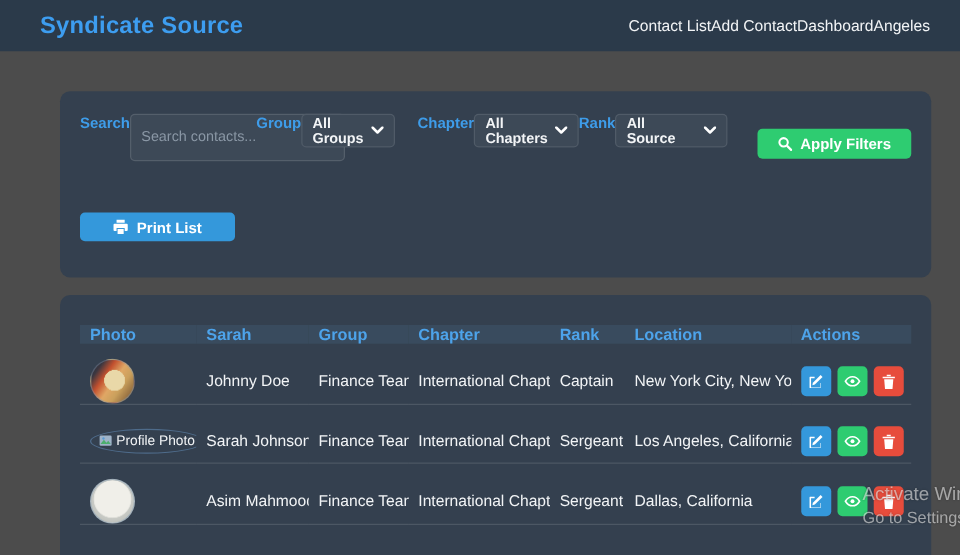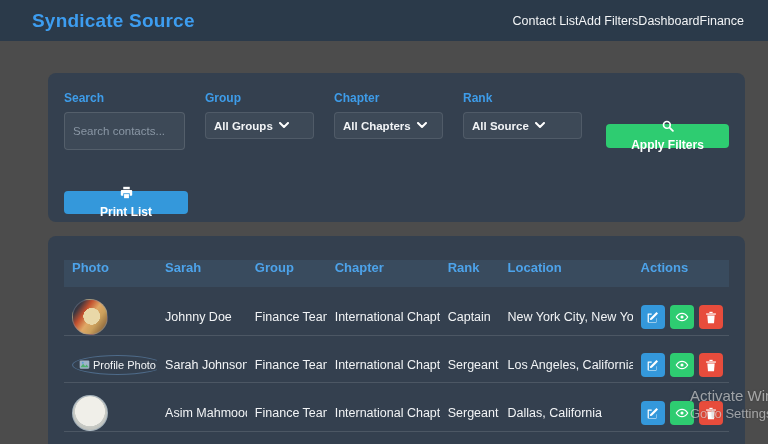--- a/index.html
+++ b/index.html
@@ -39,21 +39,21 @@
   
   .main { padding: 32px 0 0 48px; }
   .card {
     width: 697px;
     background: #34404f;
     border-radius: 8px;
   }
   .filter-card { padding: 18px 16px 29px 16px; height: 149px; }
 
   .filter-row { display: flex; gap: 20px; }
-  .filter-group { display: flex; flex-direction: column; }
+  .filter-group { display: flex; }
   .filter-group label {
     color: #3e9ce9;
     font-size: 12px;
     font-weight: bold;
     margin-bottom: 7px;
   }
   .f-search { width: 121px; }
   .f-group, .f-chapter { width: 109px; }
   .f-rank { width: 119px; }
 
@@ -90,21 +90,20 @@
     border-radius: 4px;
     color: #fff;
     font-size: 12px;
     font-weight: bold;
     display: inline-flex;
     align-items: center;
     justify-content: center;
     gap: 6px;
     cursor: pointer;
     font-family: "Liberation Sans", sans-serif;
-    flex-direction: column;
   }
   .btn-apply {
     background: #2ecc71;
     width: 123px;
     height: 24px;
     align-self: flex-end;
     margin-left: auto;
     margin-bottom: 2px;
   }
   .btn-print {
@@ -121,21 +120,21 @@
     height: 300px;
   }
   table { width: 100%; border-collapse: collapse; table-layout: fixed; }
   thead th {
     background: #394b5e;
     color: #4da3ea;
     font-size: 13px;
     font-weight: bold;
     text-align: left;
     height: 14px;
-    padding: 0 0 12px 8px;
+    padding: 0 0 0 8px;
     margin-top: 16px;
   }
   tbody td {
     color: #f2f4f6;
     font-size: 12.5px;
     height: 47px;
     padding: 12px 0 0 8px;
     border-bottom: 1px solid rgba(255,255,255,0.12);
     white-space: nowrap;
     overflow: hidden;
@@ -191,23 +190,23 @@
   .watermark .wm1 { font-size: 15px; }
   .watermark .wm2 { font-size: 13px; margin-top: 2px; }
 </style>
 </head>
 <body>
 
 <nav class="navbar">
   <div class="brand">Syndicate Source</div>
   <div class="nav-links">
     <a class="nav-link">Contact List</a>
-    <a class="nav-link">Add Filters</a>
+    <a class="nav-link">Add Contact</a>
     <a class="nav-link">Dashboard</a>
-    <a class="nav-link">Finance</a>
+    <a class="nav-link">Angeles</a>
   </div>
 </nav>
 
 <div class="main">
 
   <section class="card filter-card">
     <div class="filter-row">
       <div class="filter-group f-search">
         <label>Search</label>
         <input class="text-input" type="text" placeholder="Search contacts..." style="">

